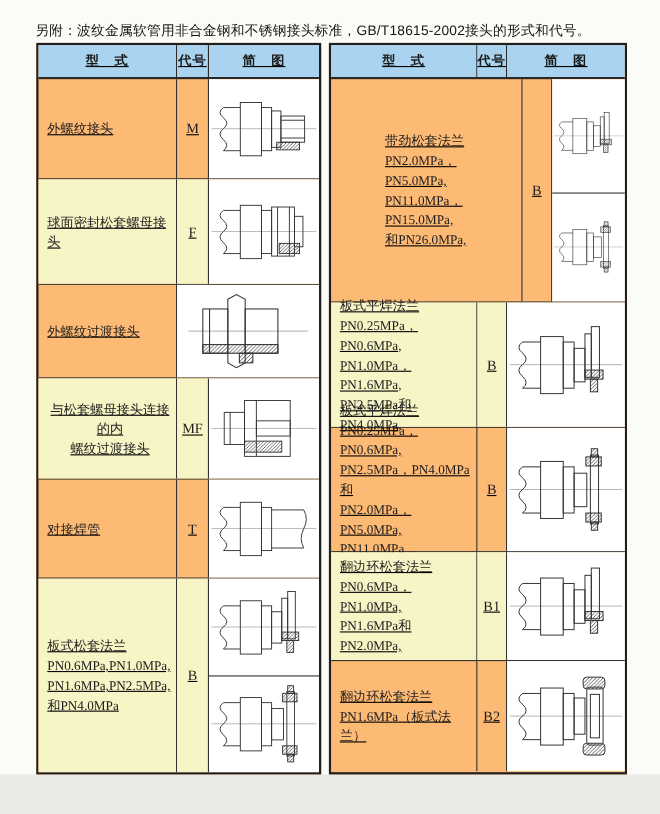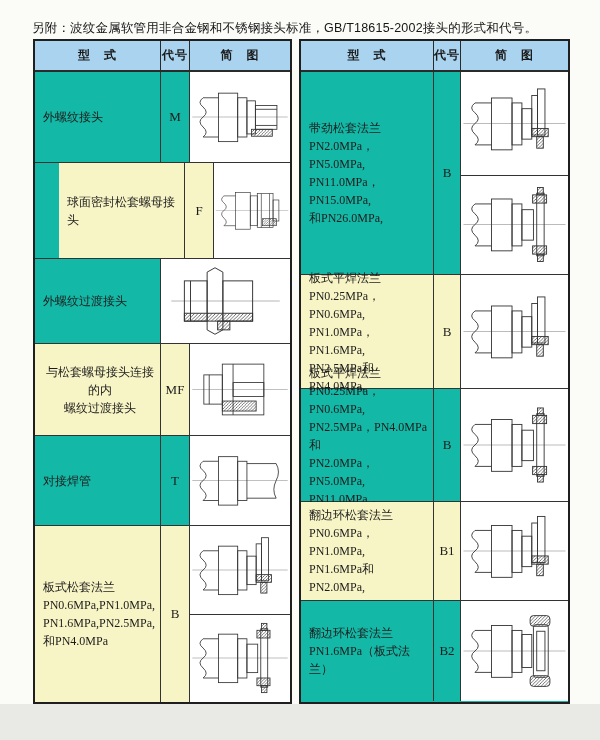--- a/index.html
+++ b/index.html
@@ -7,21 +7,21 @@
     width:600px;height:740px;position:relative;overflow:hidden;
     background:#fbfbf8;
     font-family:"Liberation Sans",sans-serif;
   }
   .bottom-band{position:absolute;left:0;top:704px;width:600px;height:36px;background:#e9e9e5;}
   .page-title{
     position:absolute;left:32px;top:20px;width:560px;
     font-size:12.5px;font-weight:normal;color:#151515;letter-spacing:0.2px;
   }
   .tables-wrap{position:absolute;left:33px;top:39px;display:flex;gap:7px;}
-  .tbl{border:2px solid #1f1f1f;background:#14b8a6;}
+  .tbl{border:2px solid #1f1f1f;background:#fdba74;text-decoration:underline;}
   .tbl-left{width:255px;}
   .tbl-right{width:267px;}
   .hdr-row{display:flex;height:29px;border-bottom:2px solid #2a2a2a;}
   .hdr-cell{
     box-sizing:border-box;display:flex;align-items:center;justify-content:center;
     font-size:12px;font-weight:bold;color:#1a1a1a;letter-spacing:1px;
     border-right:1px solid #2a2a2a;
   }
   .hdr-cell:last-child{border-right:none;}
   .row{display:flex;border-bottom:1px solid #333;}
@@ -83,21 +83,21 @@
                 <rect x="74" y="27" width="11" height="43"></rect>
                 <rect x="85" y="33" width="28" height="31"></rect>
                 <line x1="85" y1="38" x2="113" y2="38"></line>
                 <line x1="85" y1="59" x2="113" y2="59"></line>
                 <rect x="80" y="64" width="27" height="9" fill="url(#h0)"></rect>
               </g>
             </svg>
           </div>
         </div>
       </div>
-      <div class="row" style="height: 95px; padding-left: 24px;">
+      <div class="row" style="height: 95px;">
         <div class="cell type-cell c-type hl">
           <div>球面密封松套螺母接头</div>
         </div>
         <div class="cell code-cell c-code hl">F</div>
         <div class="cell diagram-cell">
           <div class="diagram-sub" style="height: 95px;">
             <svg viewBox="0 0 130 96" width="100%" height="100%" preserveAspectRatio="xMidYMid meet">
               <defs>
                 <pattern id="h1" patternUnits="userSpaceOnUse" width="4" height="4">
                   <path d="M0,4 L4,0" stroke="#444" stroke-width="0.9"></path>
@@ -256,21 +256,21 @@
           </div>
         </div>
       </div>
     </div>
   <div class="tbl tbl-right" id="tbl-right">
       <div class="hdr-row">
         <div class="hdr-cell c-type" style="background: rgb(169, 211, 238);">型　式</div>
         <div class="hdr-cell c-code" style="background: rgb(169, 211, 238);">代号</div>
         <div class="hdr-cell c-diag" style="flex: 1 1 0%; background: rgb(169, 211, 238);">简　图</div>
       </div>
-      <div class="row" style="height: 202px;">
+      <div class="row" style="height: 202px; padding-left: 41px;">
         <div class="cell type-cell c-type">
           <div>带劲松套法兰</div>
           <div>PN2.0MPa，PN5.0MPa,</div>
           <div>PN11.0MPa，PN15.0MPa,</div>
           <div>和PN26.0MPa,</div>
         </div>
         <div class="cell code-cell c-code">B</div>
         <div class="cell diagram-cell">
           <div class="diagram-sub split-top" style="height: 104px;">
             <svg viewBox="0 0 130 96" width="100%" height="100%" preserveAspectRatio="xMidYMid meet">

